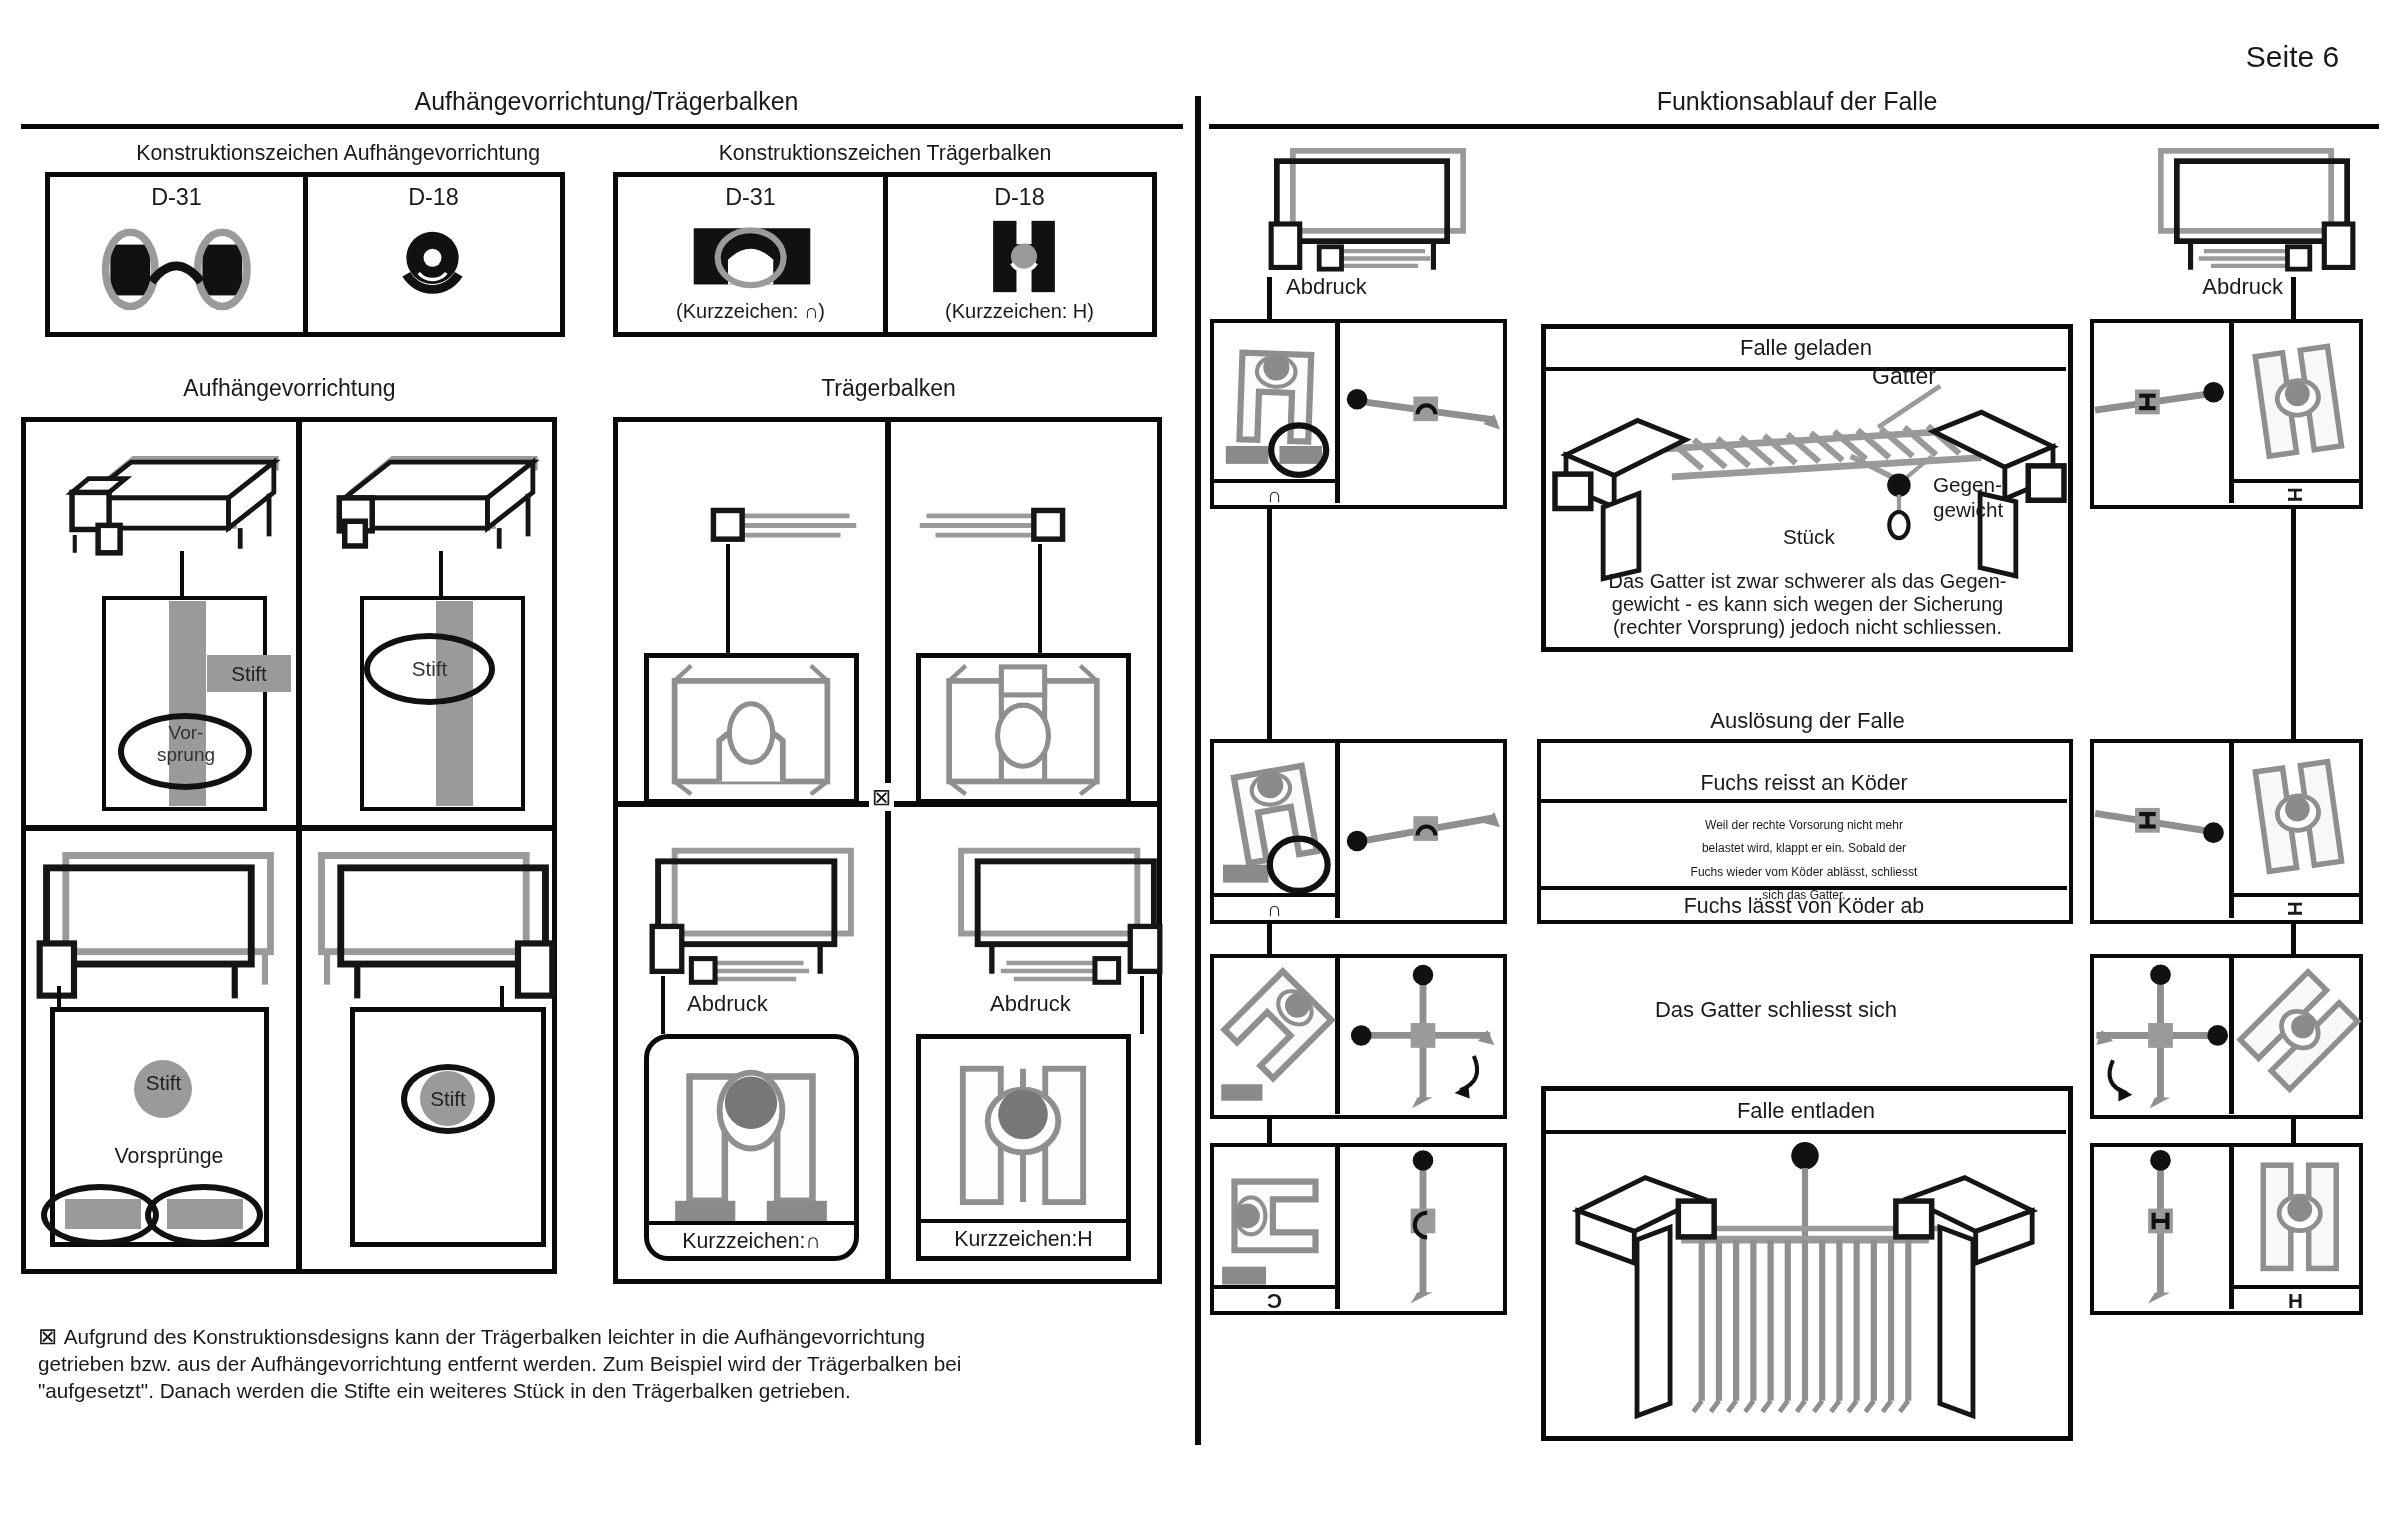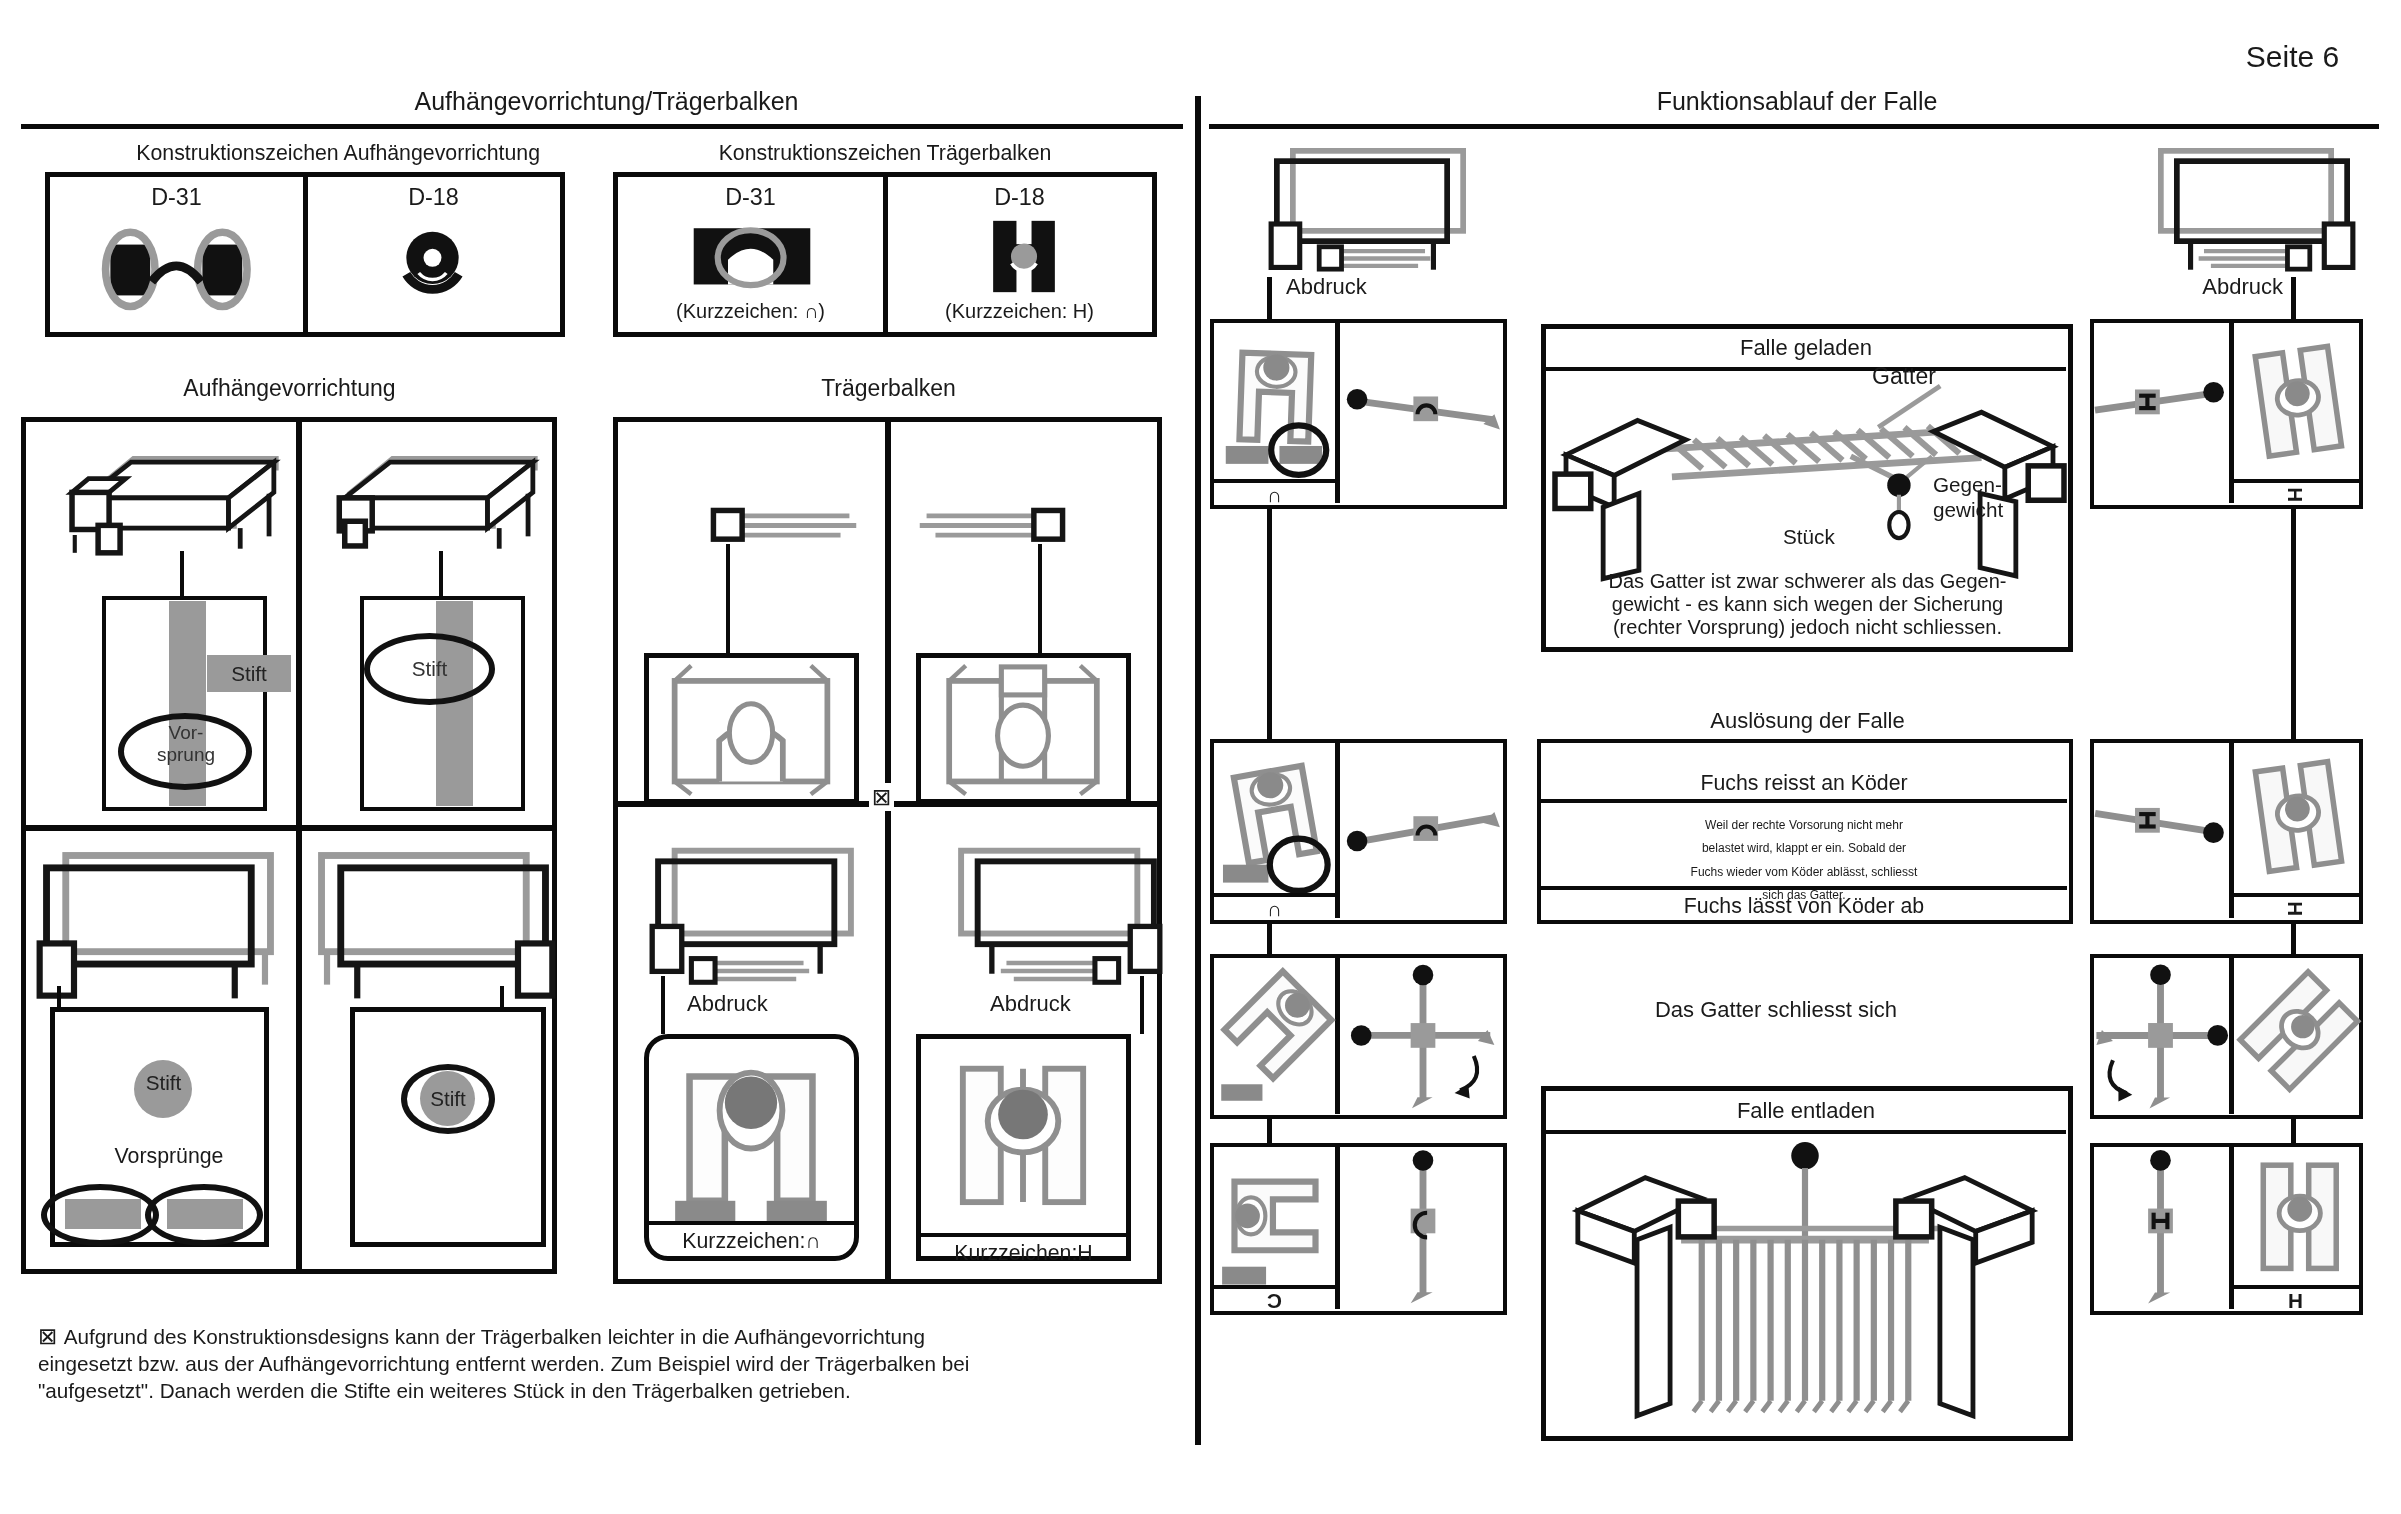--- a/index.html
+++ b/index.html
@@ -244,26 +244,26 @@
   <div class="t" style="left:990px;top:991px;font-size:22px;">Abdruck</div>
   <div class="vln" style="left:1140px;top:976px;height:58px;width:4.1px;"></div>
   <div class="bx8" style="left:916px;top:1034px;width:215px;height:227px;">
     <svg style="left:0;top:0;" width="204" height="185" viewBox="0 0 312 280">
       <rect x="64" y="44" width="58" height="204" fill="#fdfdfd" stroke="#8f8f8f" stroke-width="9"></rect>
       <rect x="190" y="44" width="58" height="204" fill="#fdfdfd" stroke="#8f8f8f" stroke-width="9"></rect>
       <line x1="156" y1="44" x2="156" y2="248" stroke="#8f8f8f" stroke-width="9"></line>
       <ellipse cx="156" cy="124" rx="54" ry="48" fill="#fff" stroke="#8f8f8f" stroke-width="9"></ellipse>
       <circle cx="156" cy="114" r="38" fill="#777"></circle>
     </svg>
-    <div class="strip" style="left:0;top:194px;width:205px;height:36px;line-height:33px;font-size:21.3px;">Kurzzeichen:H</div>
+    <div class="strip" style="left:0;top:180px;width:205px;height:36px;line-height:33px;font-size:21.3px;">Kurzzeichen:H</div>
   </div>
 
   <div class="abs" style="left:38px;top:1323px;width:1115px;font-size:20.7px;line-height:27px;">
     <div><span style="font-size:23px;">⊠ </span><span>Aufgrund des Konstruktionsdesigns kann der Trägerbalken leichter in die Aufhängevorrichtung</span></div>
-    <div>eingesetzt bzw. aus der Aufhängevorrichtung entfernt werden. Zum Beispiel wird der Trägerbalken bei</div>
+    <div>getrieben bzw. aus der Aufhängevorrichtung entfernt werden. Zum Beispiel wird der Trägerbalken bei</div>
     <div>"aufgesetzt". Danach werden die Stifte ein weiteres Stück in den Trägerbalken getrieben.</div>
   </div>
 
   <div class="t ctr" style="left:1453px;top:87px;width:688px;font-size:25px;">Funktionsablauf der Falle</div>
   <div class="hln" style="left:1209px;top:124px;width:1170px;"></div>
 
   <svg style="left:1270px;top:143px;" width="200" height="138" viewBox="0 0 350 230">
     <rect x="40" y="8" width="298" height="140" fill="none" stroke="#9a9a9a" stroke-width="10"></rect>
     <rect x="12" y="26" width="298" height="140" fill="none" stroke="#151515" stroke-width="10"></rect>
     <line x1="286" y1="166" x2="286" y2="216" stroke="#151515" stroke-width="9"></line>

